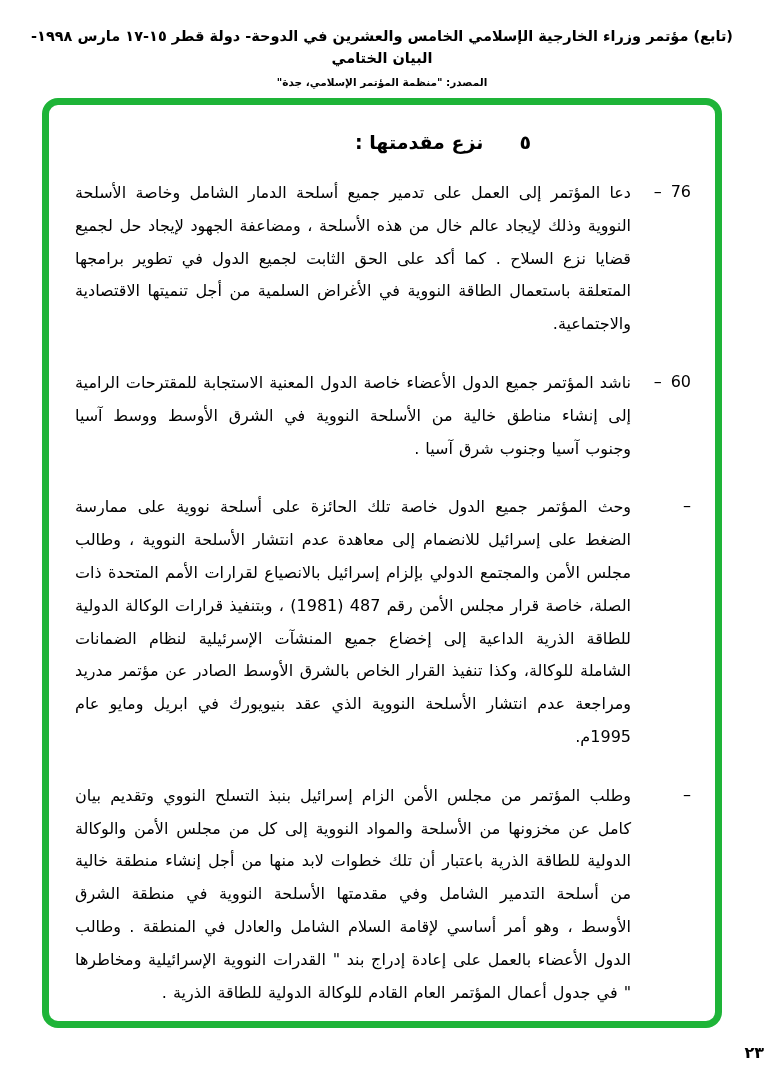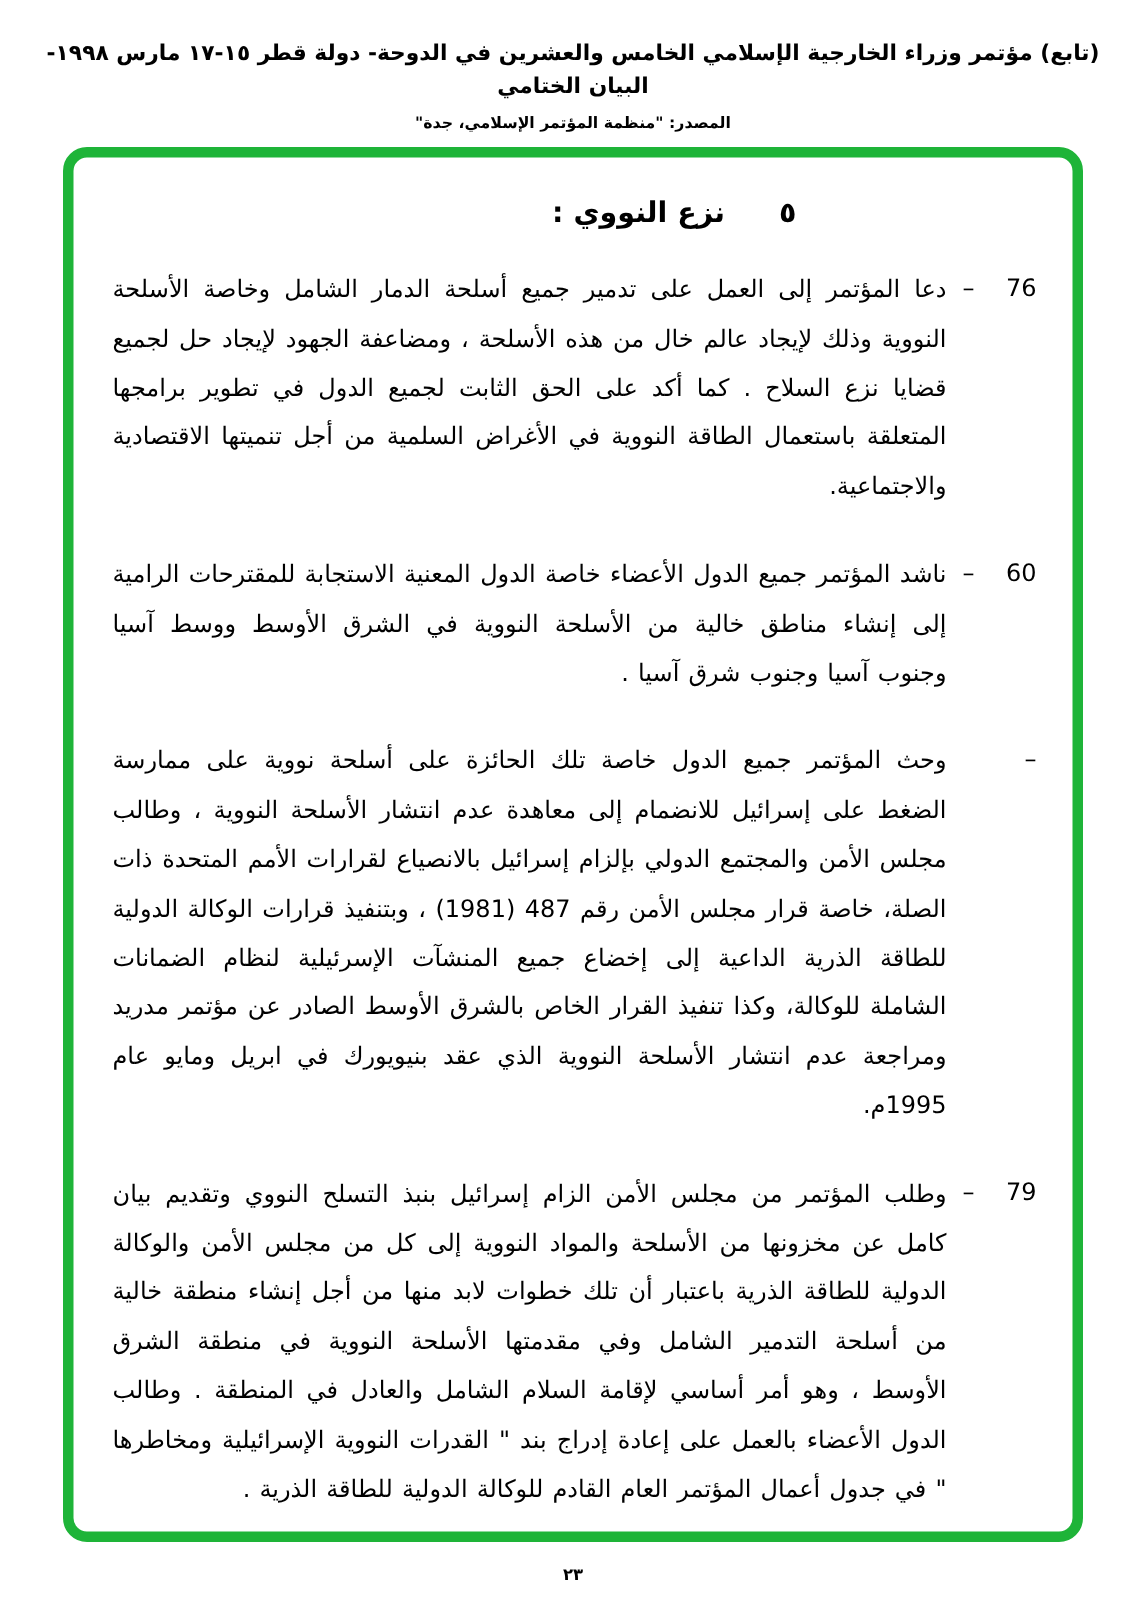--- a/index.html
+++ b/index.html
@@ -66,56 +66,55 @@
   }
   .marker {
     flex: none;
     width: 60px;
     display: flex;
     direction: rtl;
     gap: 9px;
     font-size: 16px;
     padding-top: 5px;
   }
-  .marker .pnum { font-family: "DejaVu Sans", sans-serif; margin-left: 12px; }
+  .marker .pnum { font-family: "DejaVu Sans", sans-serif; }
   .ptext {
     flex: 1;
     direction: rtl;
     text-align: justify;
     font-size: 16px;
     line-height: 2.05;
     word-spacing: 1px;
   }
   .page-number {
     position: absolute;
     left: 0;
     right: 0;
     top: 1043px;
-    text-align: center;
-    font-size: 11px;
+    font-size: 16px;
     font-weight: bold;
     letter-spacing: 7px;
     direction: rtl;
   }
 </style>
 </head>
 <body>
 
 <div class="page">
 
   <div class="doc-header">
     <div class="line1">(تابع) مؤتمر وزراء الخارجية الإسلامي الخامس والعشرين في الدوحة- دولة قطر ١٥-١٧ مارس ١٩٩٨- البيان الختامي</div>
     <div class="line2">المصدر: "منظمة المؤتمر الإسلامي، جدة"</div>
   </div>
 
   <div class="content-box">
 
     <div class="section-heading">
       <span>٥</span>
-      <span>نزع النووي :</span>
+      <span>نزع مقدمتها :</span>
     </div>
 
     <div class="para">
       <div class="marker">
         <span class="pnum">76</span>
         <span>–</span>
       </div>
       <div class="ptext">دعا المؤتمر إلى العمل على تدمير جميع أسلحة الدمار الشامل وخاصة الأسلحة النووية وذلك لإيجاد عالم خال من هذه الأسلحة ، ومضاعفة الجهود لإيجاد حل لجميع قضايا نزع السلاح . كما أكد على الحق الثابت لجميع الدول في تطوير برامجها المتعلقة باستعمال الطاقة النووية في الأغراض السلمية من أجل تنميتها الاقتصادية والاجتماعية.</div>
     </div>
 
@@ -129,21 +128,20 @@
 
     <div class="para">
       <div class="marker">
         <span>–</span>
       </div>
       <div class="ptext">وحث المؤتمر جميع الدول خاصة تلك الحائزة على أسلحة نووية على ممارسة الضغط على إسرائيل للانضمام إلى معاهدة عدم انتشار الأسلحة النووية ، وطالب مجلس الأمن والمجتمع الدولي بإلزام إسرائيل بالانصياع لقرارات الأمم المتحدة ذات الصلة، خاصة قرار مجلس الأمن رقم 487 (1981) ، وبتنفيذ قرارات الوكالة الدولية للطاقة الذرية الداعية إلى إخضاع جميع المنشآت الإسرئيلية لنظام الضمانات الشاملة للوكالة، وكذا تنفيذ القرار الخاص بالشرق الأوسط الصادر عن مؤتمر مدريد ومراجعة عدم انتشار الأسلحة النووية الذي عقد بنيويورك في ابريل ومايو عام 1995م.</div>
     </div>
 
     <div class="para">
       <div class="marker">
-        <span class="pnum">79</span>
         <span>–</span>
       </div>
       <div class="ptext">وطلب المؤتمر من مجلس الأمن الزام إسرائيل بنبذ التسلح النووي وتقديم بيان كامل عن مخزونها من الأسلحة والمواد النووية إلى كل من مجلس الأمن والوكالة الدولية للطاقة الذرية باعتبار أن تلك خطوات لابد منها من أجل إنشاء منطقة خالية من أسلحة التدمير الشامل وفي مقدمتها الأسلحة النووية في منطقة الشرق الأوسط ، وهو أمر أساسي لإقامة السلام الشامل والعادل في المنطقة . وطالب الدول الأعضاء بالعمل على إعادة إدراج بند " القدرات النووية الإسرائيلية ومخاطرها " في جدول أعمال المؤتمر العام القادم للوكالة الدولية للطاقة الذرية .</div>
     </div>
 
   </div>
 
   <div class="page-number">٢٣</div>
 
 </div>

